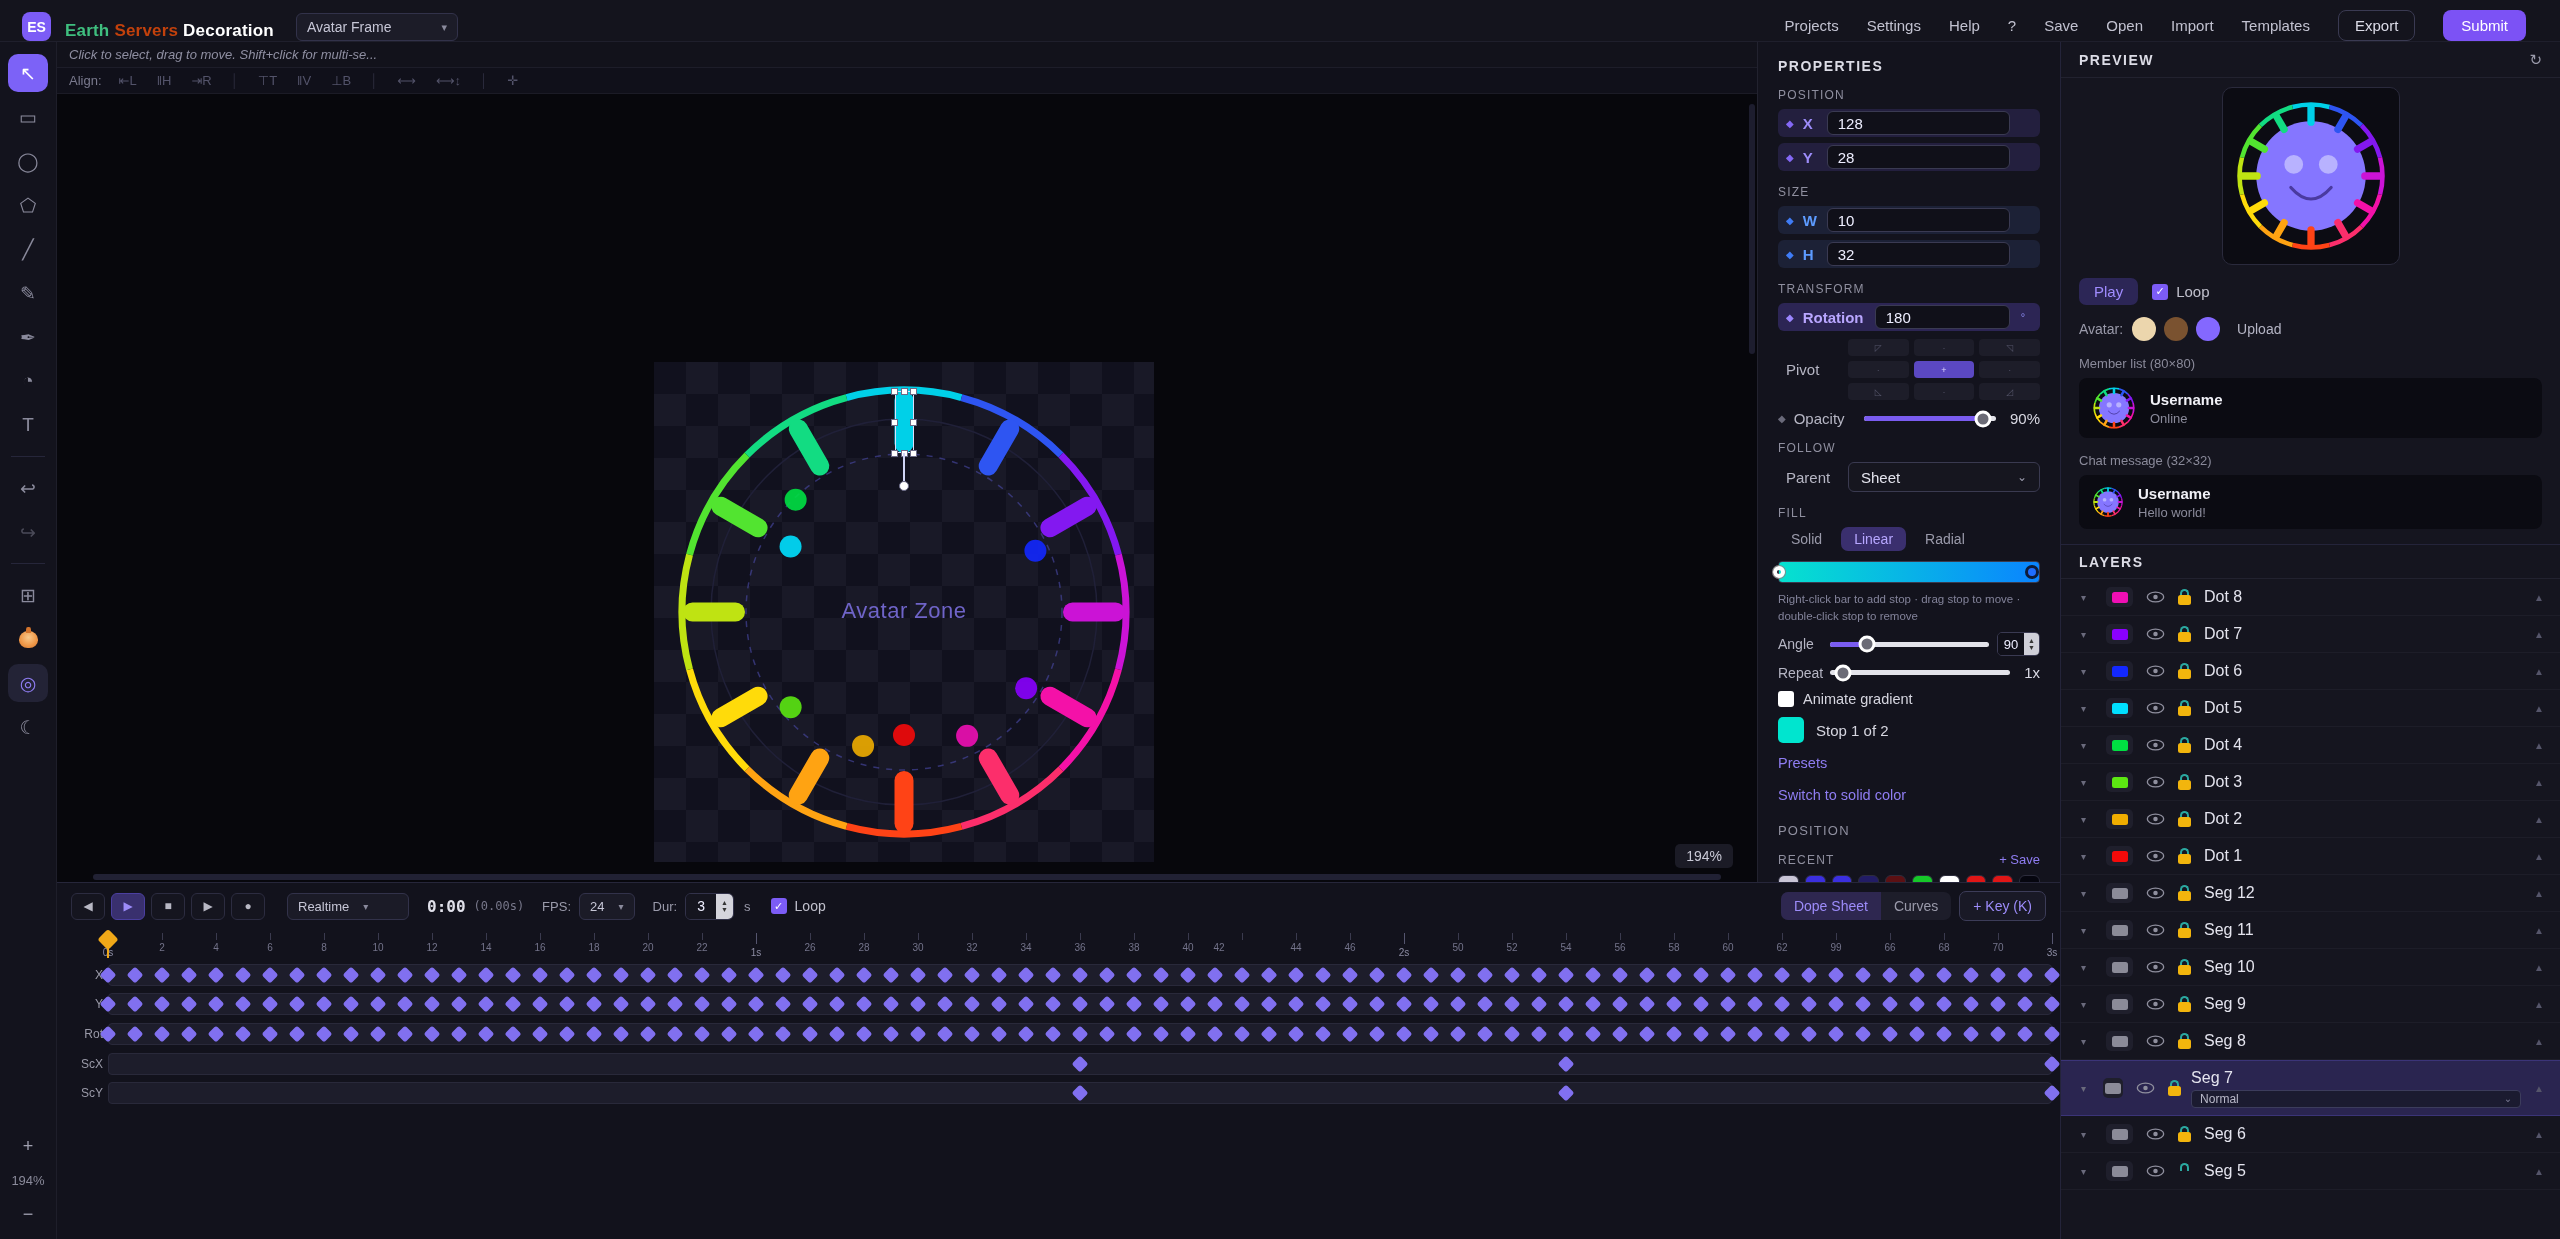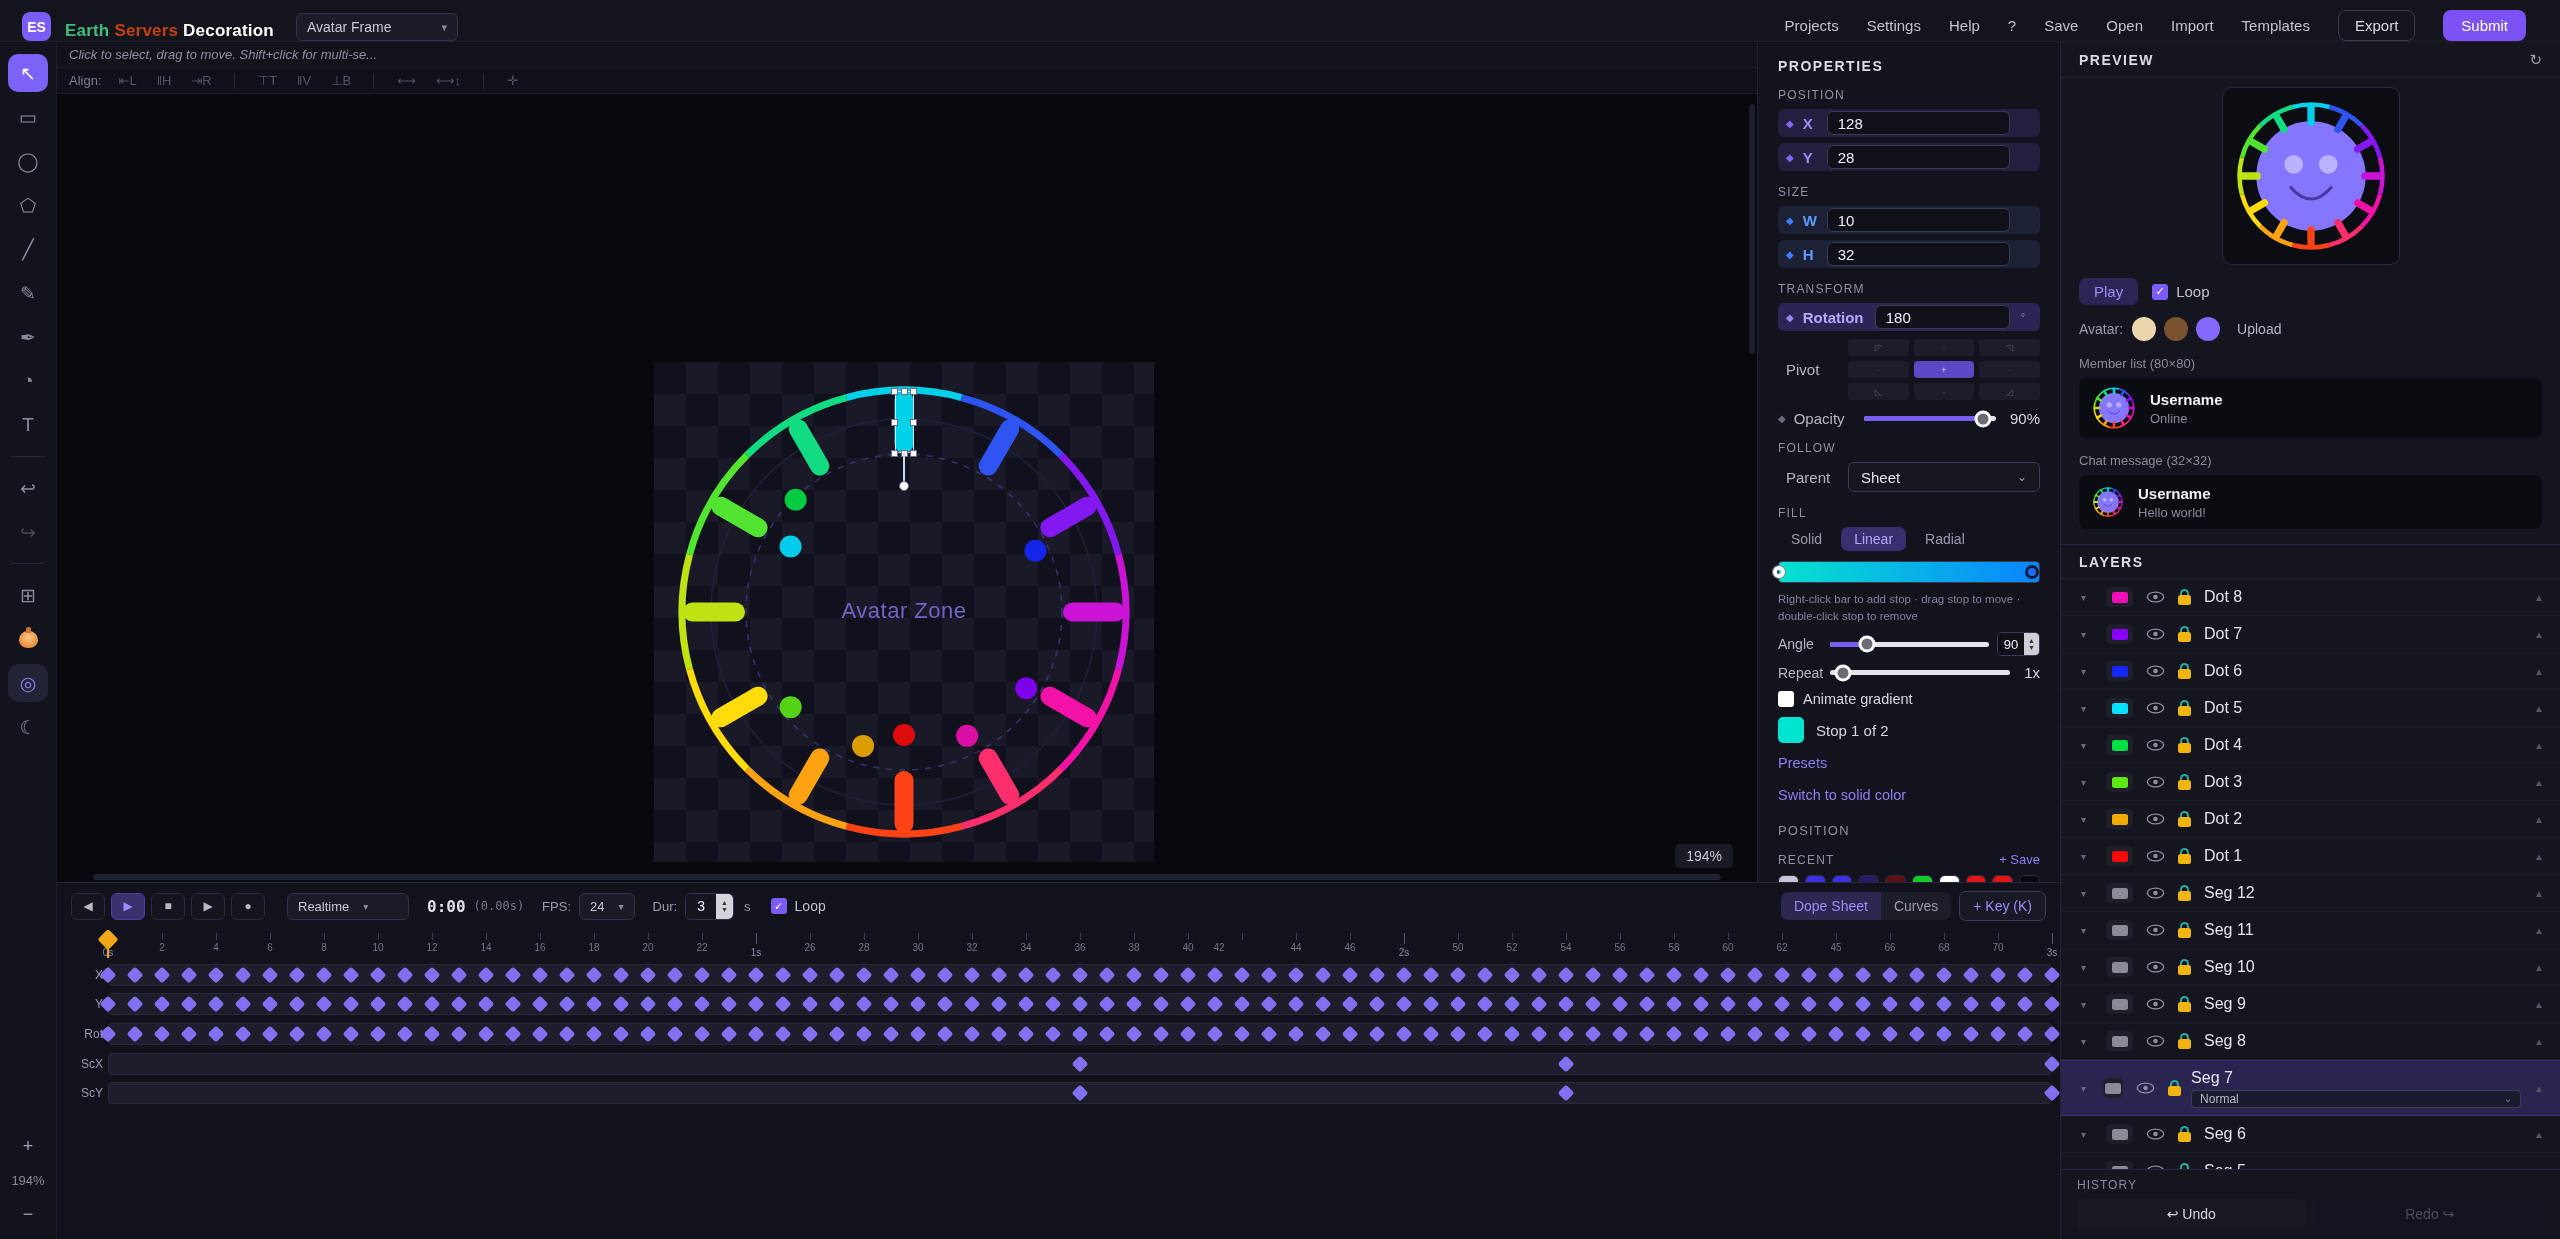--- a/index.html
+++ b/index.html
@@ -998,27 +998,20 @@
           </span>
           <span class="lock">
             <span class="shackle"></span>
           </span>
           <span class="lr-main">
             <span class="lr-name">Seg 5</span>
           </span>
           <span class="lr-up">▲</span>
         </div>
       </div>
-    <div class="hist-wrap">
-      <div class="hist-label">HISTORY</div>
-      <div class="hist-btns">
-        <span class="hb undo">↩ Undo</span>
-        <span class="hb redo">Redo ↪</span>
-      </div>
-    </div>
   </div>
 
   <div class="timeline">
     <div class="tl-controls" id="tl-controls">
       <span id="transport" style="display:flex;gap:6px">
           <span class="tbtn">◀</span>
           <span class="tbtn active">▶</span>
           <span class="tbtn">■</span>
           <span class="tbtn">▶</span>
           <span class="tbtn">●</span>
@@ -1109,21 +1102,21 @@
         <span class="tick-label" style="left: 1509px;">54</span>
         <span class="tick" style="left: 1563px;"></span>
         <span class="tick-label" style="left: 1563px;">56</span>
         <span class="tick" style="left: 1617px;"></span>
         <span class="tick-label" style="left: 1617px;">58</span>
         <span class="tick" style="left: 1671px;"></span>
         <span class="tick-label" style="left: 1671px;">60</span>
         <span class="tick" style="left: 1725px;"></span>
         <span class="tick-label" style="left: 1725px;">62</span>
         <span class="tick" style="left: 1779px;"></span>
-        <span class="tick-label" style="left: 1779px;">45</span>
+        <span class="tick-label" style="left: 1779px;">99</span>
         <span class="tick" style="left: 1833px;"></span>
         <span class="tick-label" style="left: 1833px;">66</span>
         <span class="tick" style="left: 1887px;"></span>
         <span class="tick-label" style="left: 1887px;">68</span>
         <span class="tick" style="left: 1941px;"></span>
         <span class="tick-label" style="left: 1941px;">70</span>
         <span class="tick sec" style="left: 1995px;"></span>
         <span class="tick-label sec" style="left: 1995px;">3s</span>
         <span class="playhead" style="left: 51px; transform: translateX(-50%) rotate(45deg); top: 1px;"></span>
         <span class="playhead-stem" style="left: 51px;"></span>

